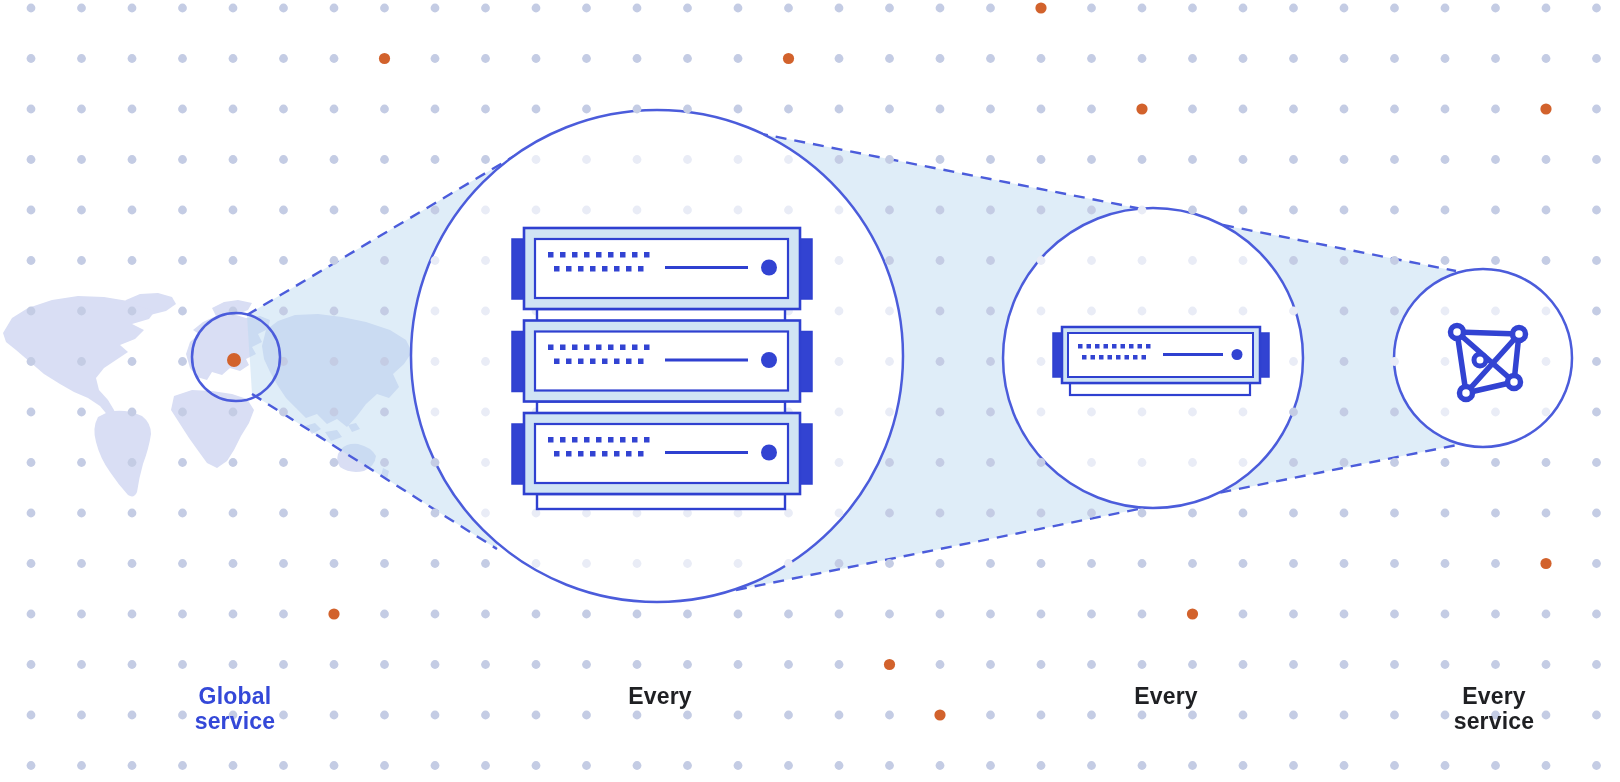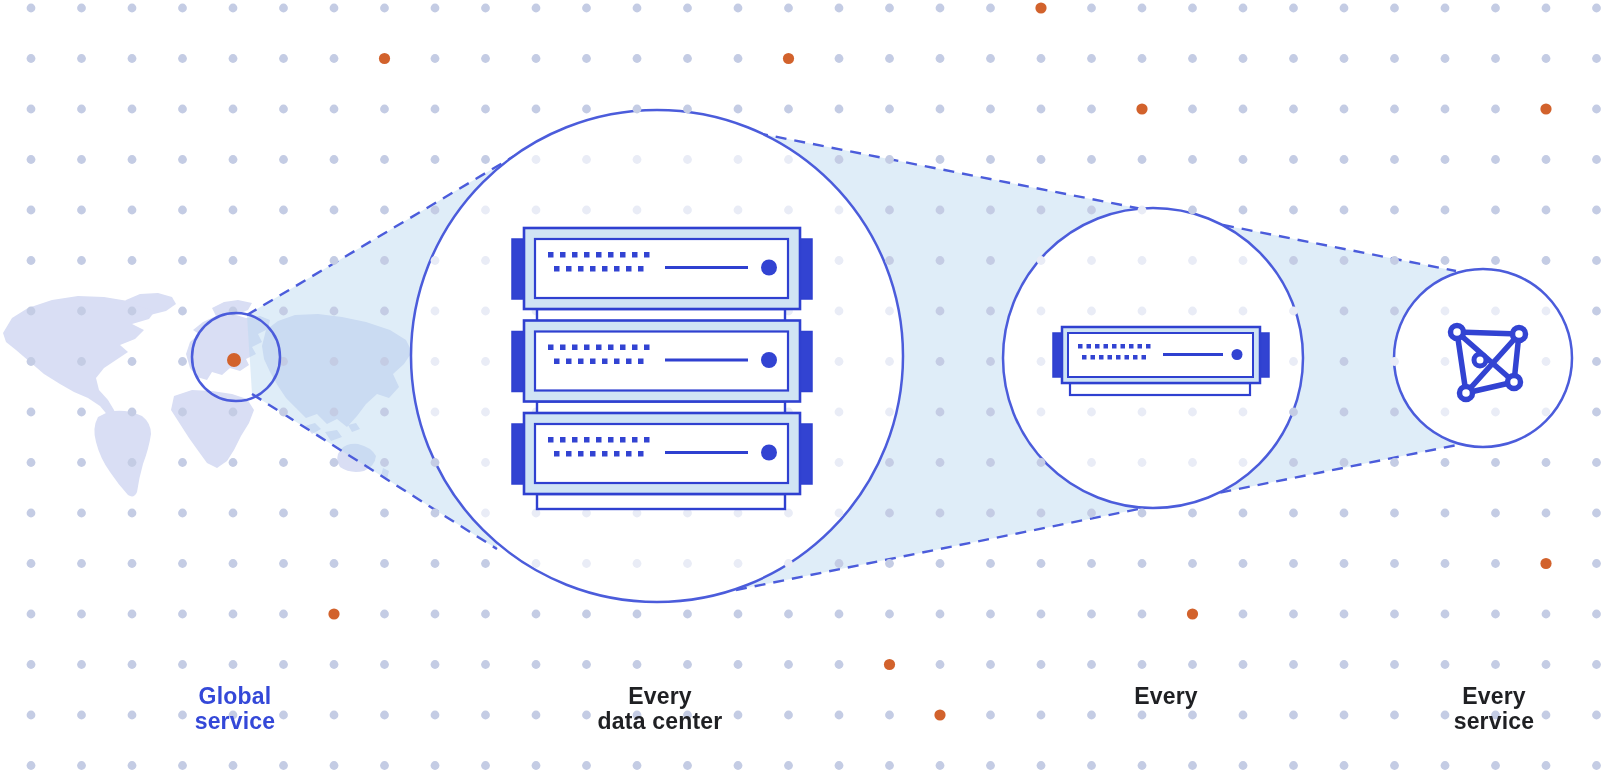--- a/index.html
+++ b/index.html
@@ -679,21 +679,20 @@
     <circle cx="1480" cy="360" r="6" fill="#ffffff" stroke-width="5"></circle>
   </g>
 </svg>
 
 <div class="caption blue" style="left:105px;">
   <span class="cap-line">Global</span>
   <span class="cap-line">service</span>
 </div>
 <div class="caption" style="left:530px;">
   <span class="cap-line">Every</span>
-  <span class="cap-line">data center</span>
 </div>
 <div class="caption" style="left:1036px;">
   <span class="cap-line">Every</span>
 </div>
 <div class="caption" style="left:1364px;">
   <span class="cap-line">Every</span>
   <span class="cap-line">service</span>
 </div>
 
 </body></html>

